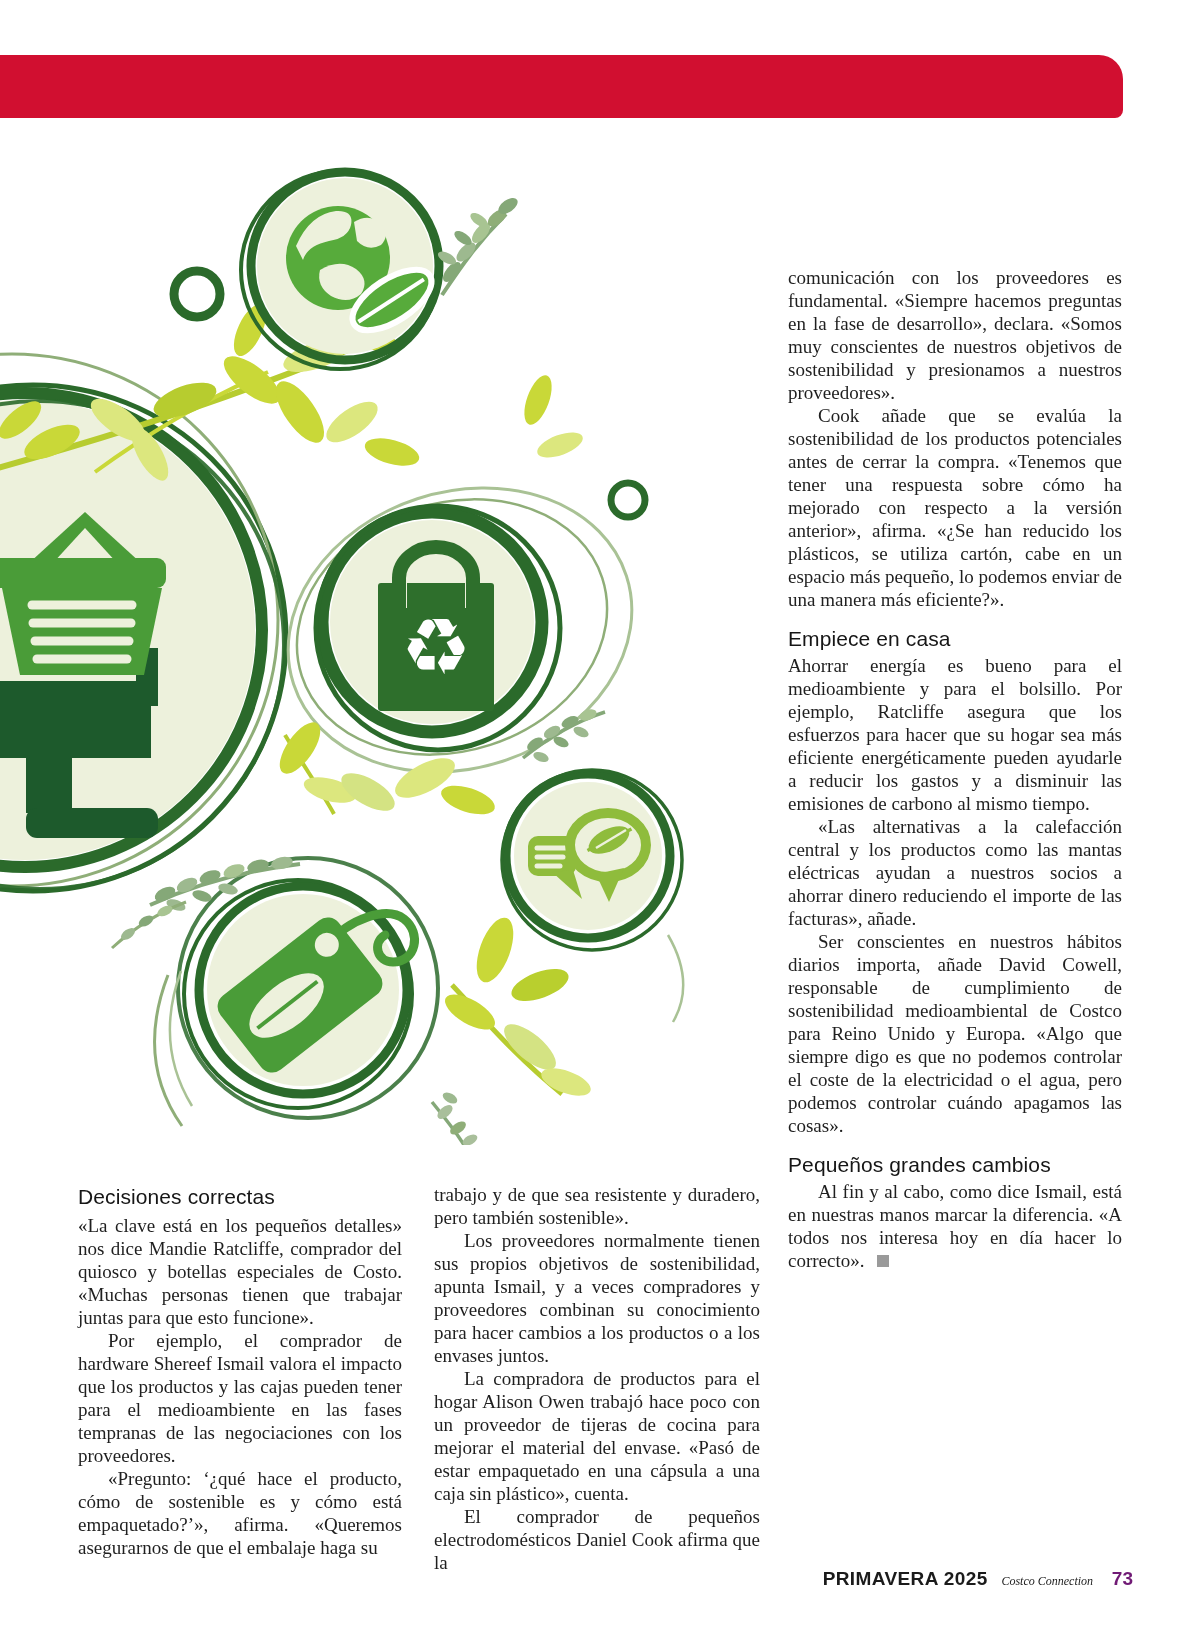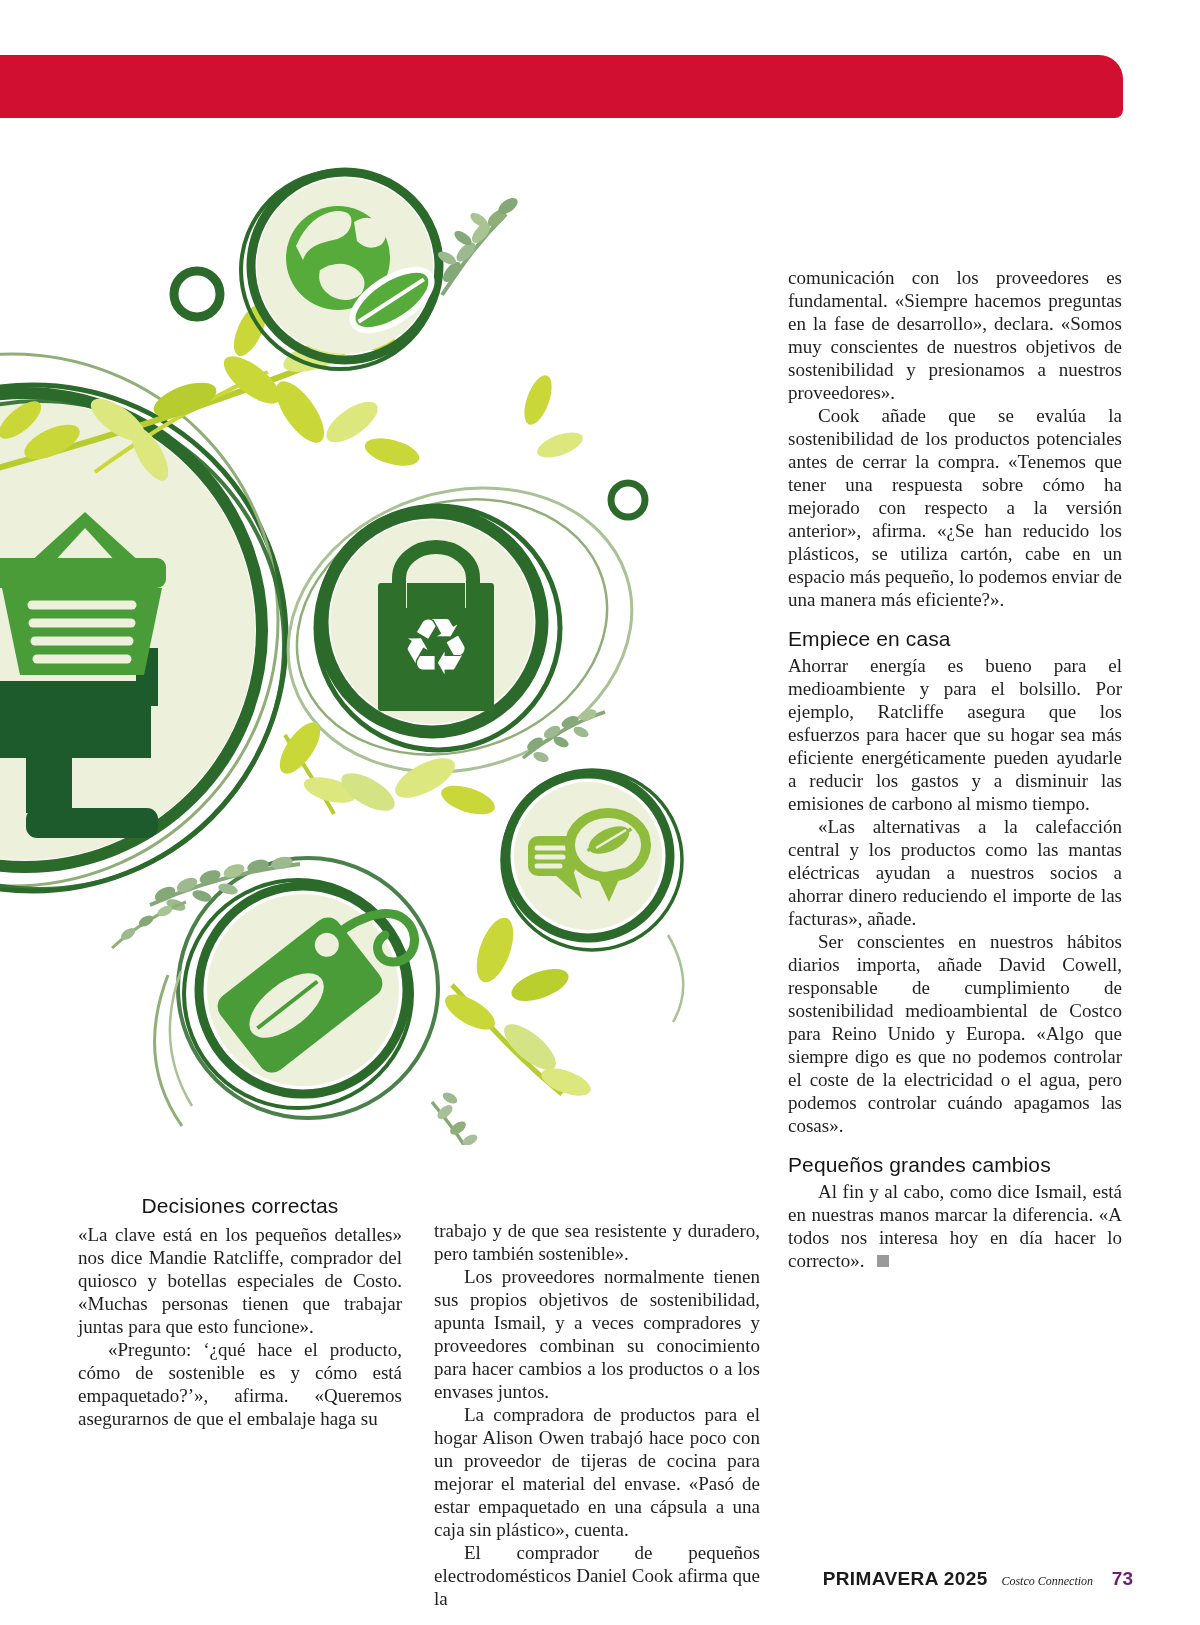--- a/index.html
+++ b/index.html
@@ -16,22 +16,22 @@
        -webkit-hyphens:auto;hyphens:auto;}
   .col p{margin:0;}
   .col p.ind{text-indent:30px;}
   .col h3{
     font-family:"Liberation Sans","DejaVu Sans",sans-serif;font-weight:400;
     font-size:21px;line-height:25px;margin:15px 0 3px 0;color:#161616;
     text-align:left;letter-spacing:0.1px;
   }
   .col-right{left:788px;top:266px;width:334px;}
   .col-left{left:78px;top:1183px;width:324px;}
-  .col-left h3{margin-top:10px;margin-bottom:5px;text-align:center;}
-  .col-mid{left:434px;top:1183px;width:326px;margin-top:36px;}
+  .col-left h3{margin-top:1px;margin-bottom:5px;}
+  .col-mid{left:434px;top:1183px;width:326px;}
   .endmark{
     display:inline-block;width:12px;height:12px;background:#9A9A9A;
     margin-left:8px;transform:translateY(0px);
   }
   .footer{
     position:absolute;top:1568px;left:650px;width:483px;text-align:right;
     font-size:19px;white-space:nowrap;
   }
   .footer .season{
     font-family:"Liberation Sans","DejaVu Sans",sans-serif;font-weight:700;
@@ -250,20 +250,21 @@
     <h3>Pequeños grandes cambios</h3>
     <p class="ind">
       <span>Al fin y al cabo, como dice Ismail, está en nuestras manos marcar la diferencia. «A todos nos interesa hoy en día hacer lo correcto».</span>
       <span class="endmark" style="background: rgb(154, 154, 154);"></span>
     </p>
   </section>
 
   <section class="col col-left">
     <h3>Decisiones correctas</h3>
     <p>«La clave está en los pequeños detalles» nos dice Mandie Ratcliffe, comprador del quiosco y botellas especiales de Costo. «Muchas personas tienen que trabajar juntas para que esto funcione».</p>
+    <p class="ind">Por ejemplo, el comprador de hardware Shereef Ismail valora el impacto que los productos y las cajas pueden tener para el medioambiente en las fases tempranas de las negociaciones con los proveedores.</p>
     <p class="ind">«Pregunto: ‘¿qué hace el producto, cómo de sostenible es y cómo está empaquetado?’», afirma. «Queremos asegurarnos de que el embalaje haga su</p>
   </section>
 
   <section class="col col-mid">
     <p>trabajo y de que sea resistente y duradero, pero también sostenible».</p>
     <p class="ind">Los proveedores normalmente tienen sus propios objetivos de sostenibilidad, apunta Ismail, y a veces compradores y proveedores combinan su conocimiento para hacer cambios a los productos o a los envases juntos.</p>
     <p class="ind">La compradora de productos para el hogar Alison Owen trabajó hace poco con un proveedor de tijeras de cocina para mejorar el material del envase. «Pasó de estar empaquetado en una cápsula a una caja sin plástico», cuenta.</p>
     <p class="ind">El comprador de pequeños electrodomésticos Daniel Cook afirma que la</p>
   </section>
 

